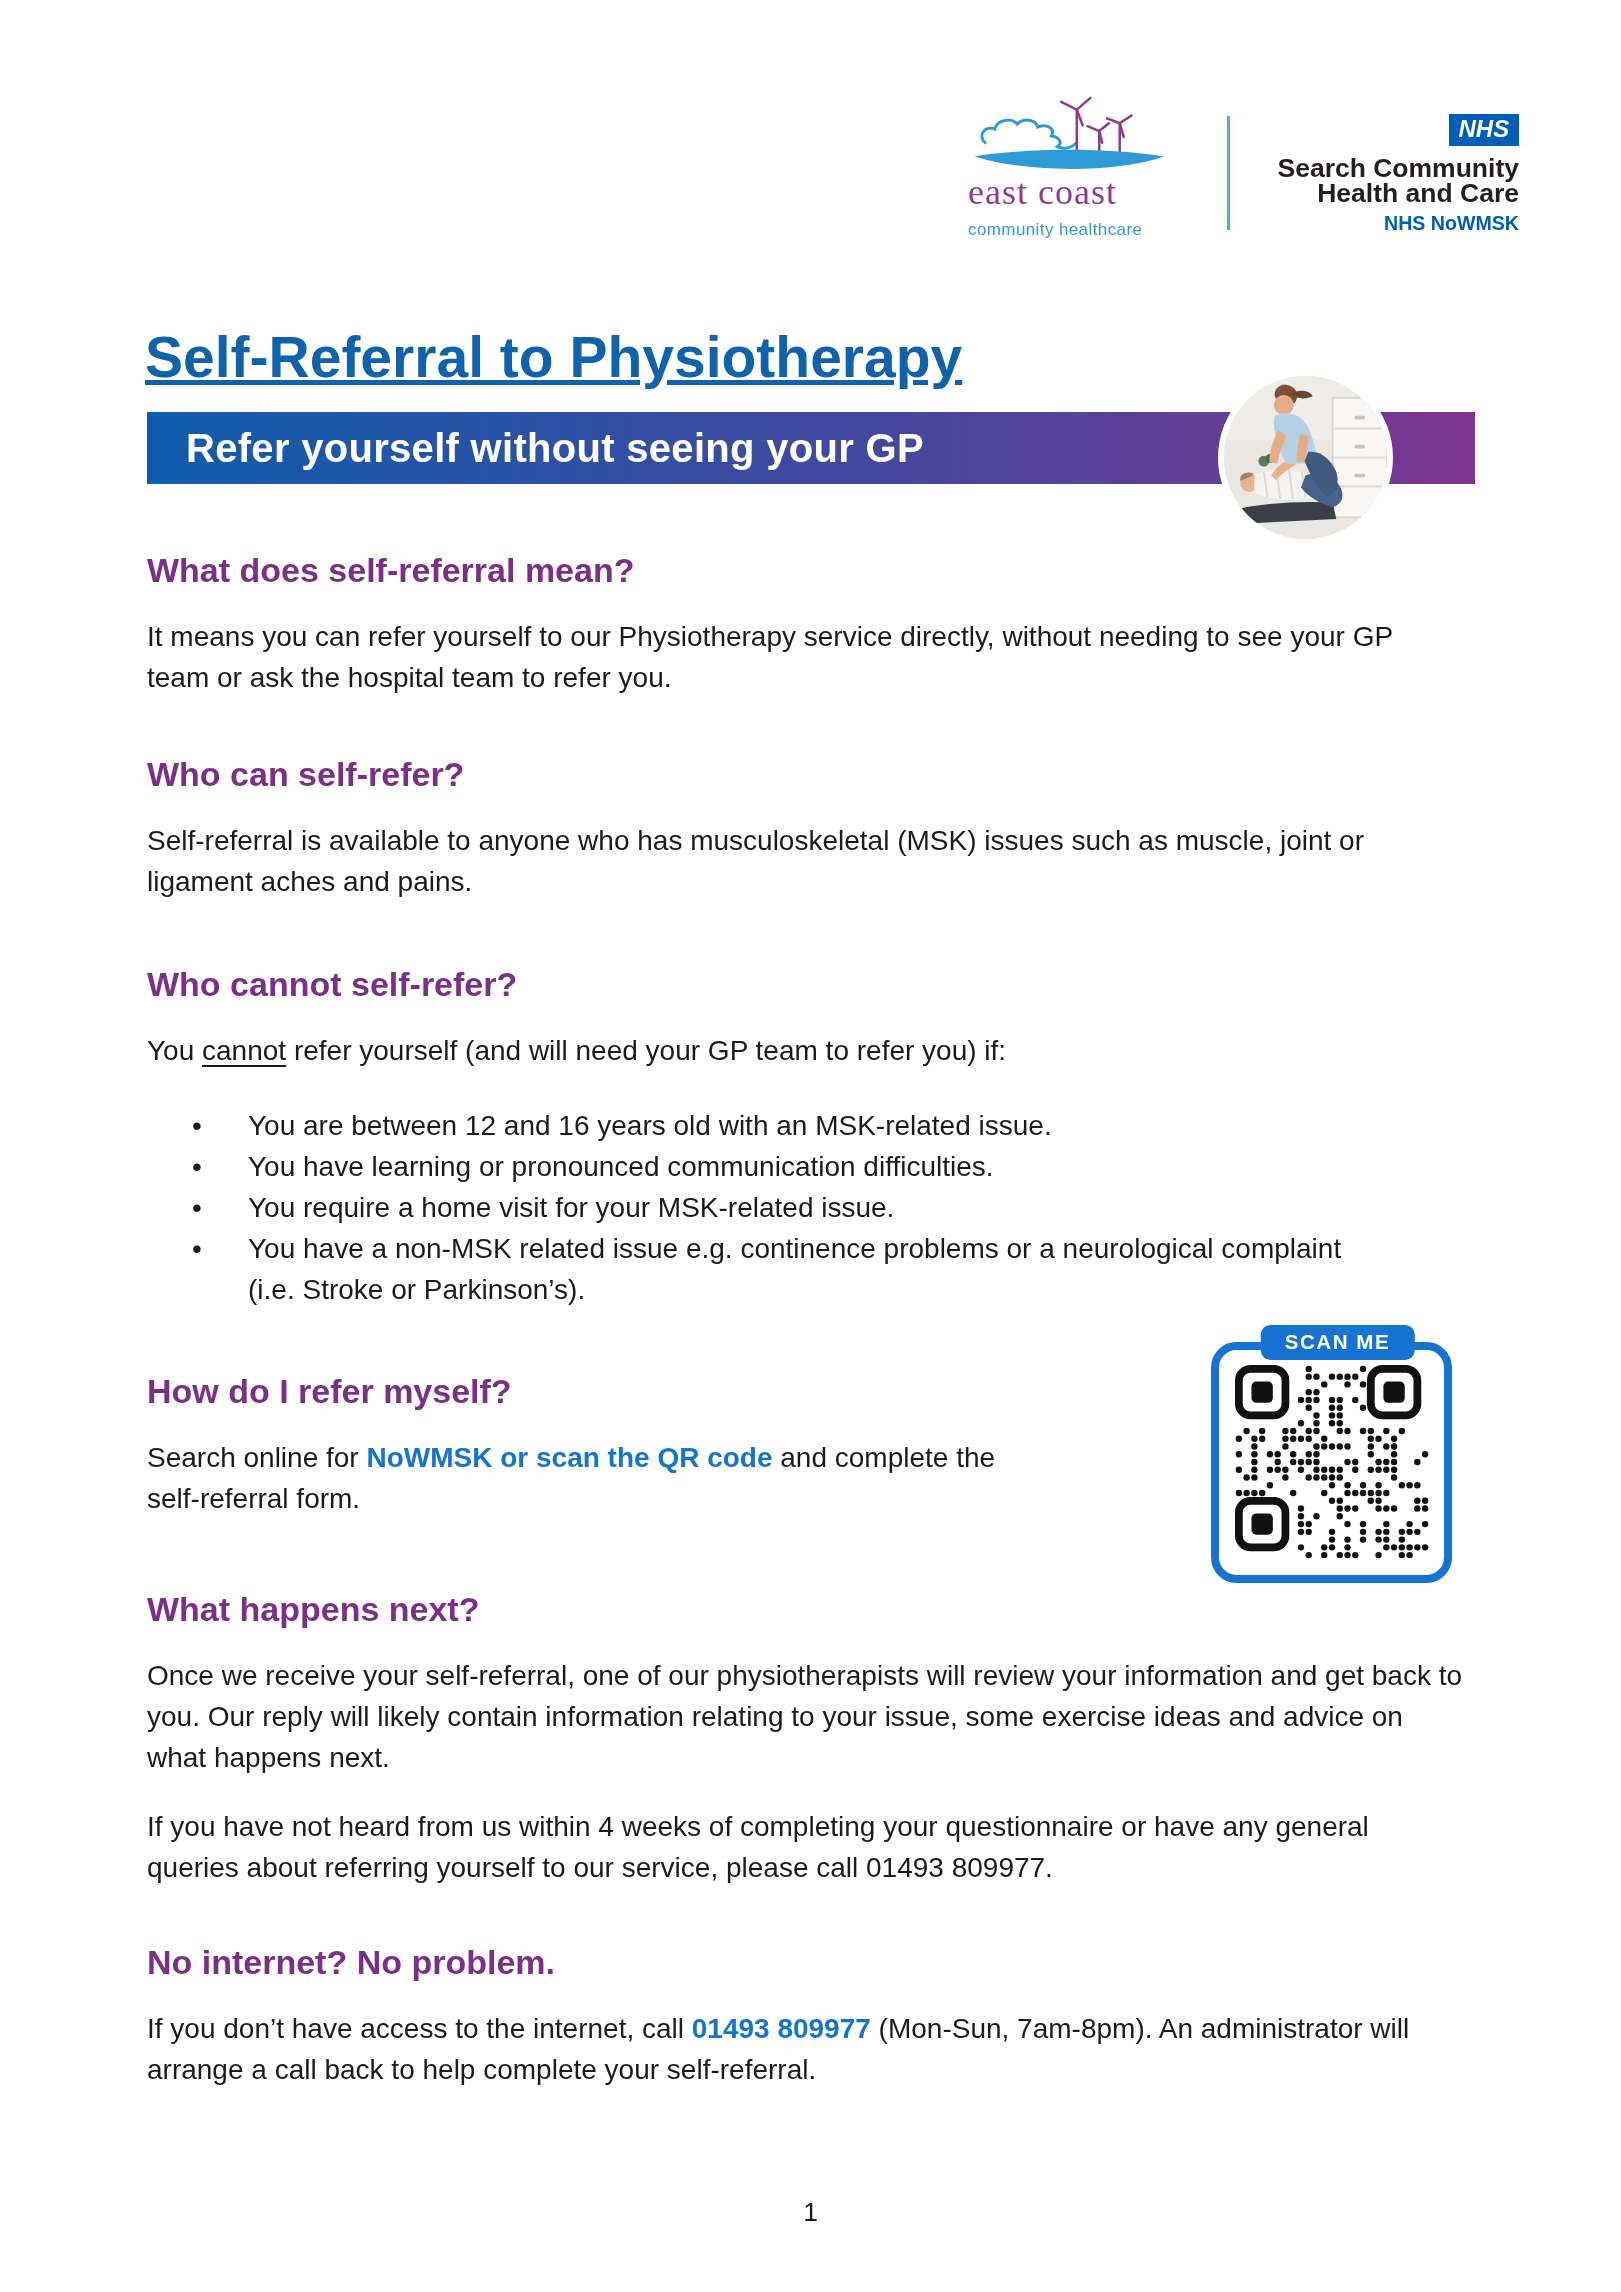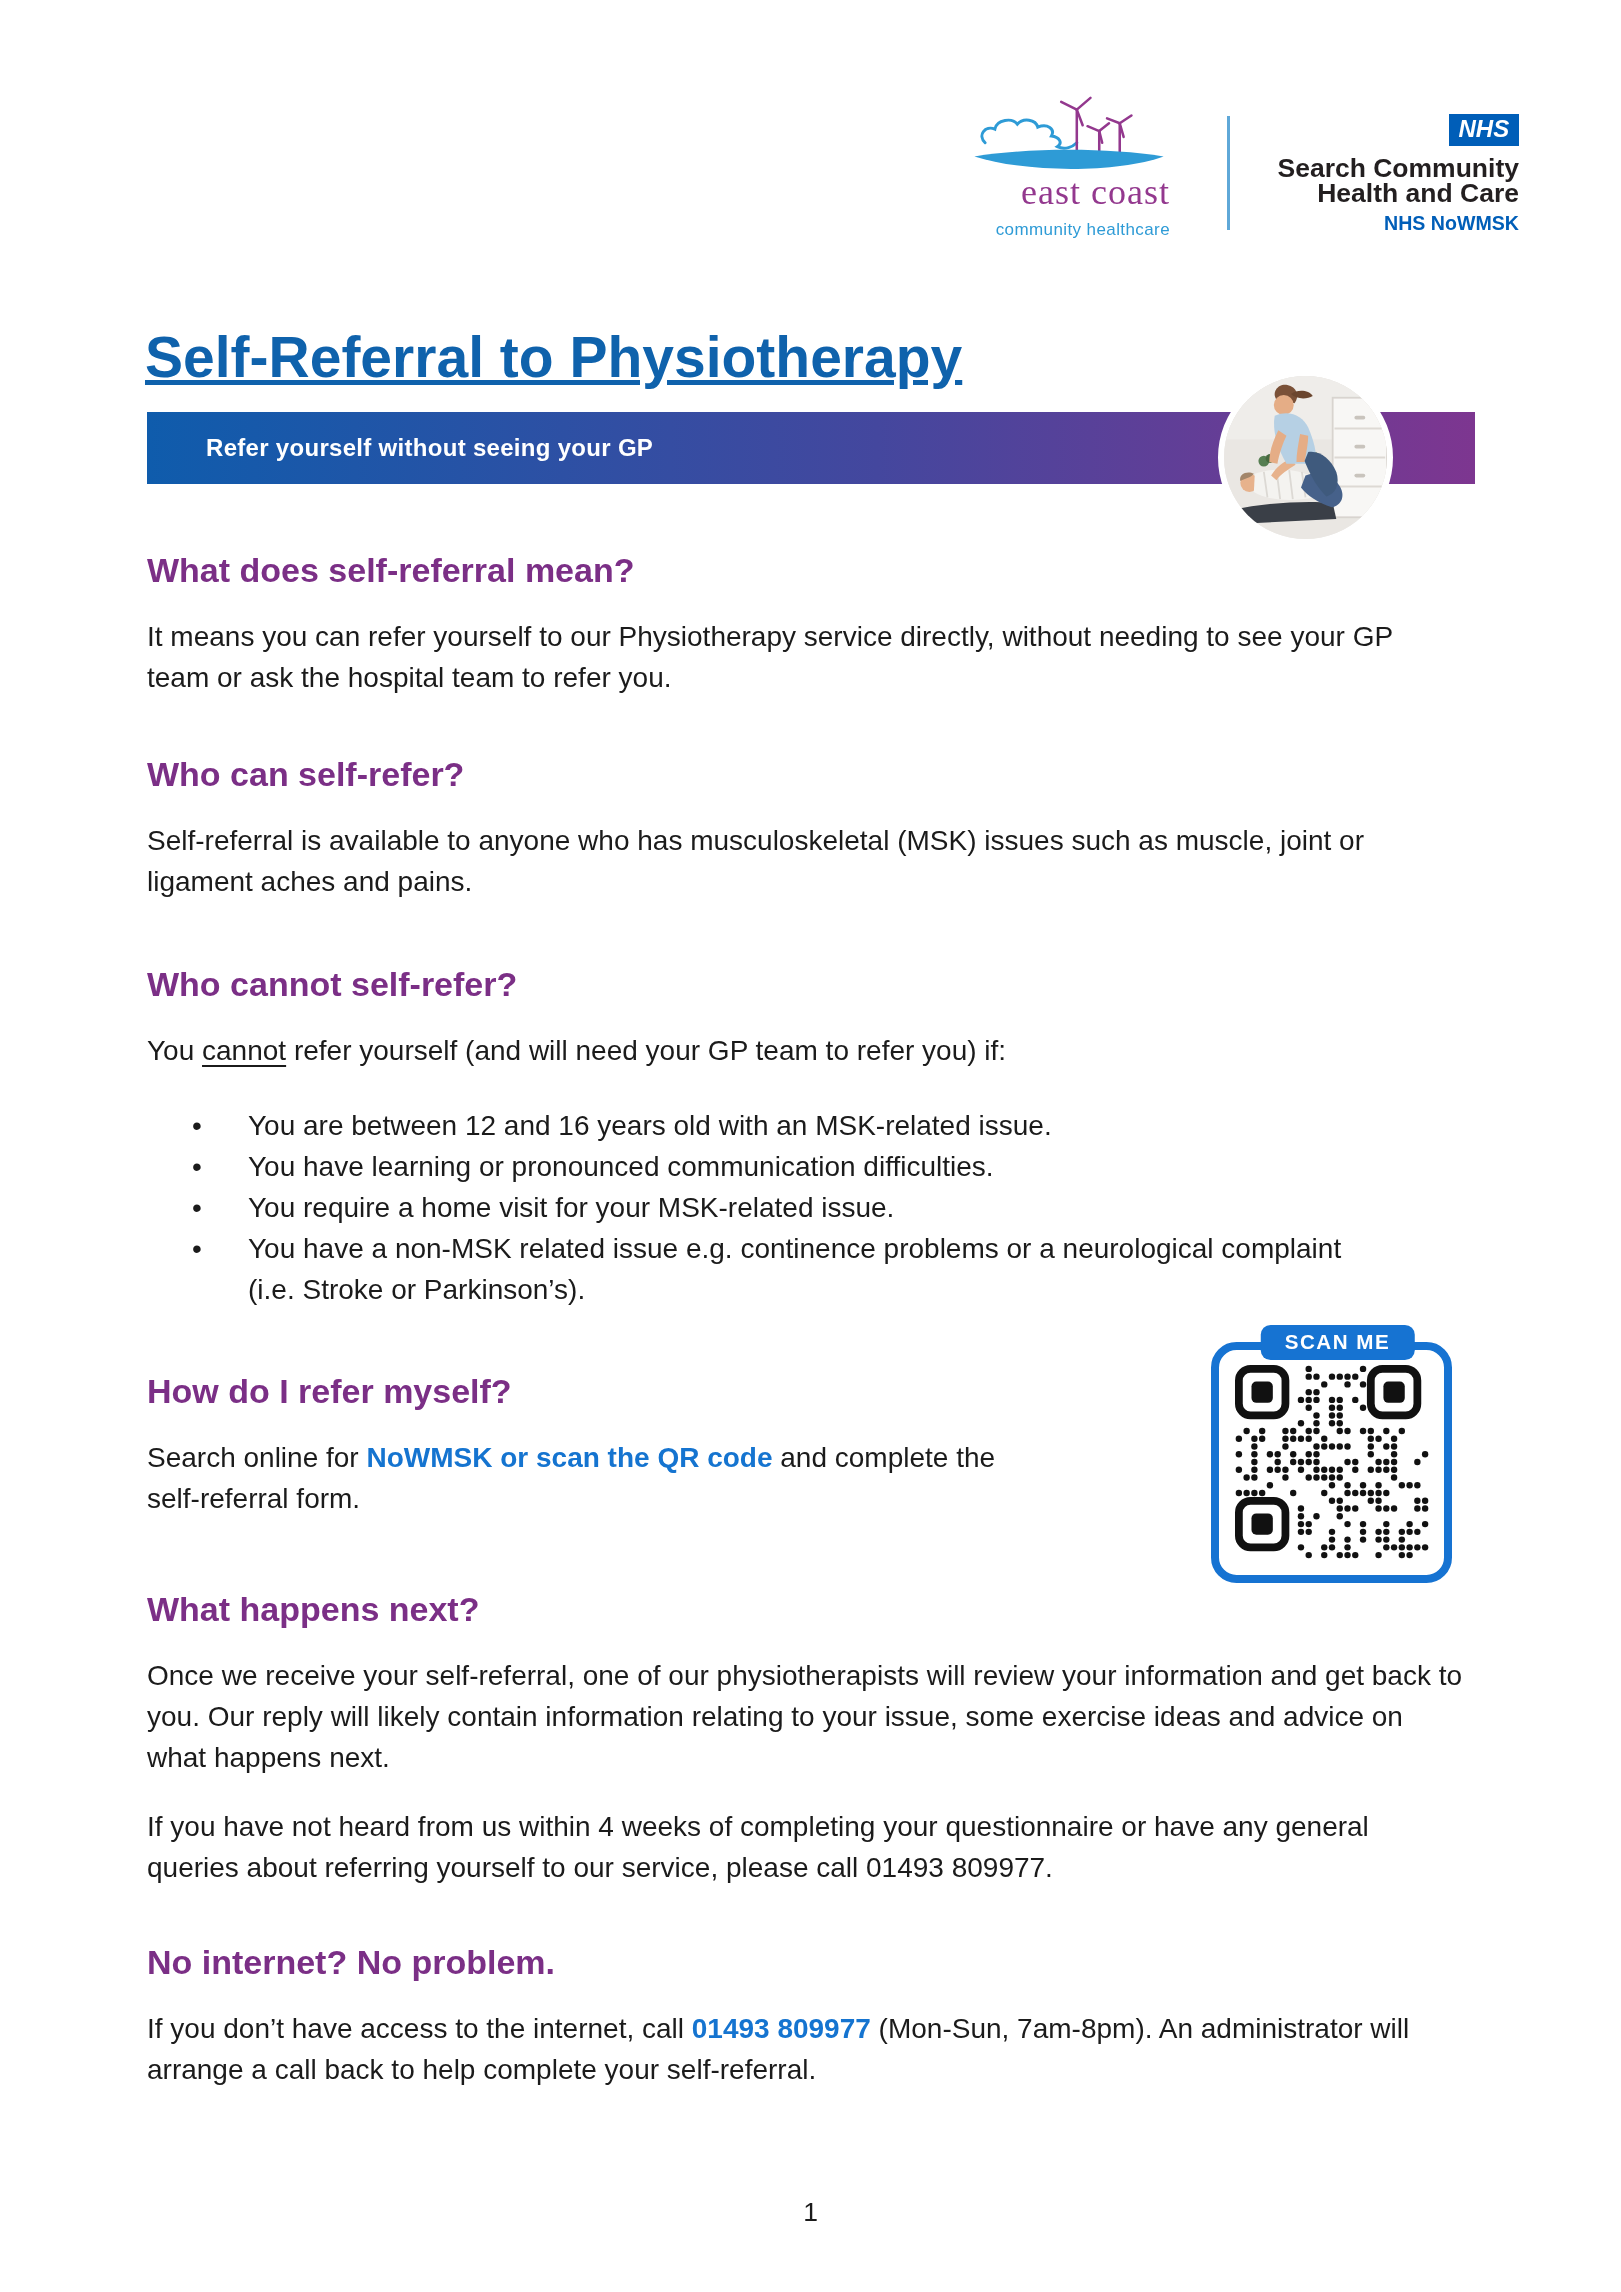--- a/index.html
+++ b/index.html
@@ -5,38 +5,38 @@
   :root{
     --title-blue:#0f62ac; --heading-purple:#7b2f86; --link-blue:#1574d0;
     --banner-blue:#0f5cac; --banner-purple:#7d3690; --nhs-blue:#005eb8;
     --ec-purple:#93388e; --ec-blue:#2e9bd6; --qr-blue:#1673d2; --body-text:#1b1b1b;
   }
   html,body{margin:0;padding:0;background:#fff;}
   .page{position:relative;width:1621px;height:2293px;background:#fff;overflow:hidden;
         font-family:"Liberation Sans","DejaVu Sans",sans-serif;color:var(--body-text);}
 
   
-  .ec-logo{position:absolute;left:968px;top:94px;width:202px;text-align:right;}
+  .ec-logo{position:absolute;left:968px;top:94px;width:202px;text-align:left;}
   .ec-logo svg{display:block;margin:0 auto;}
   .ec-name{font-family:"Liberation Serif","DejaVu Serif",serif;font-size:36px;line-height:1.05;
            color:var(--ec-purple);letter-spacing:1px;}
   .ec-sub{font-size:17px;color:var(--ec-blue);letter-spacing:0.4px;margin-top:8px;}
   .hdr-divider{position:absolute;left:1227px;top:116px;width:2.9px;height:114px;background:#5fa8d8;}
   .nhs-block{position:absolute;right:102px;top:114px;text-align:right;}
   .nhs-box{display:inline-block;background:var(--nhs-blue);color:#fff;font-weight:bold;font-style:italic;
            font-size:24px;line-height:1.05;padding:2px 9.8px 4.9px;margin-bottom:9.8px;}
   .nhs-org{font-size:26.5px;font-weight:bold;color:#231f20;line-height:25.5px;}
   .nhs-trust{font-size:19.6px;font-weight:bold;color:var(--nhs-blue);margin-top:4.9px;}
 
   
   .title{position:absolute;left:145px;top:286px;font-size:57px;font-weight:bold;color:var(--title-blue);text-decoration:underline;}
   .banner{position:absolute;left:147px;top:412px;width:1328px;height:72px;z-index:1;
           background:linear-gradient(90deg,var(--banner-blue) 0%,#44479e 55%,var(--banner-purple) 100%);
           display:flex;align-items:center;}
-  .banner-text{color:#fff;font-weight:bold;font-size:24px;padding-left:59px;letter-spacing:0.3px;}
+  .banner-text{color:#fff;font-weight:bold;font-size:40px;padding-left:39px;letter-spacing:0.3px;}
   .photo{position:absolute;left:1218px;top:370px;width:163px;height:163px;border:6.9px solid #fff;
          border-radius:50%;overflow:hidden;z-index:2;background:#eceae7;}
   .photo svg{display:block;}
 
   
   .sec{position:absolute;left:147px;width:1333px;}
   .sec h2{margin:0 0 25.5px;font-size:34px;line-height:39px;font-weight:bold;color:var(--heading-purple);}
   .sec p{margin:0;font-size:28px;line-height:41px;}
   .w1330{width:1304px;} .w1345{width:1318px;} .w920{width:902px;}
   .u{text-decoration:underline;text-decoration-thickness:2px;text-underline-offset:4.9px;}

